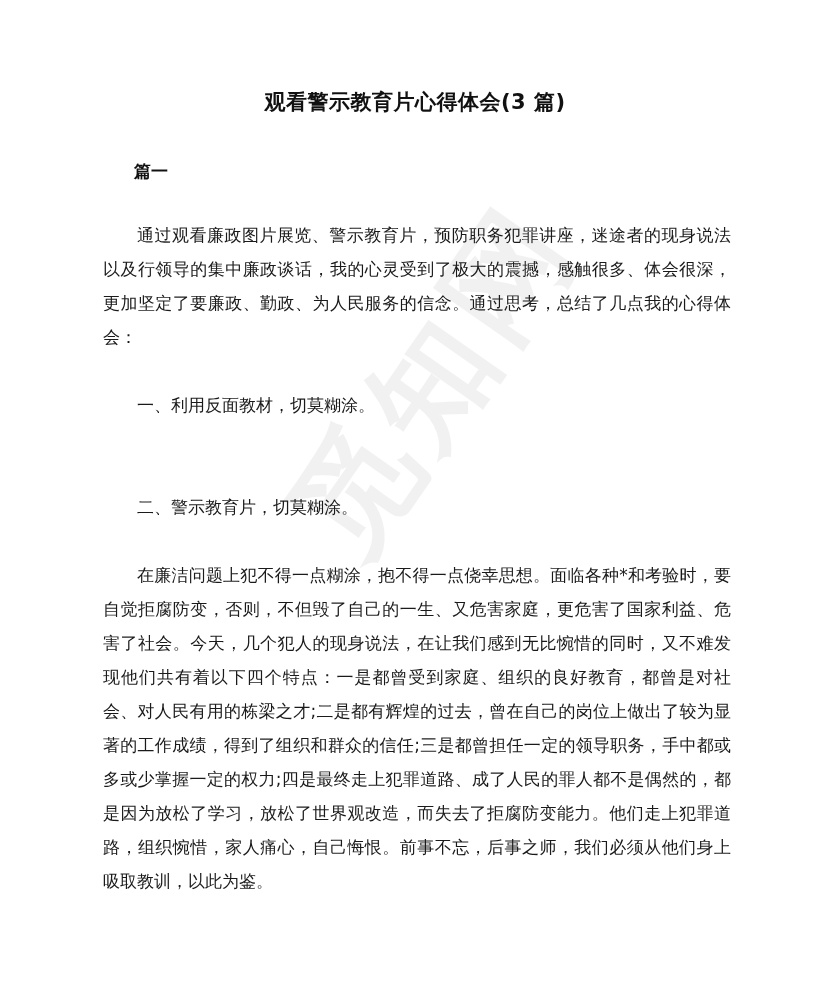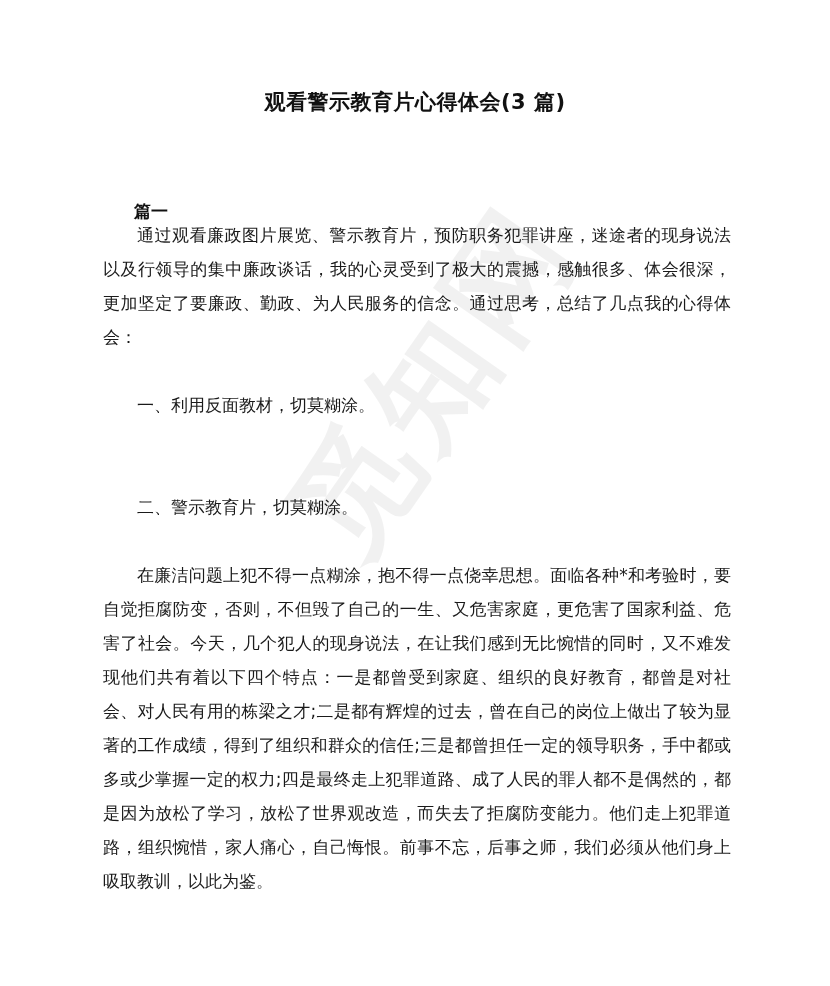--- a/index.html
+++ b/index.html
@@ -50,21 +50,20 @@
       color: #111;
       letter-spacing: 0.5px;
     }
     .section-heading {
       position: absolute;
       left: 134px;
       top: 160px;
       font-size: 17px;
       font-weight: bold;
       color: #111;
-      margin-top: 40px;
     }
     .content {
       position: absolute;
       left: 103px;
       top: 218px;
       width: 628px;
       font-size: 17px;
       line-height: 34px;
       text-align: justify;
       text-justify: inter-character;

